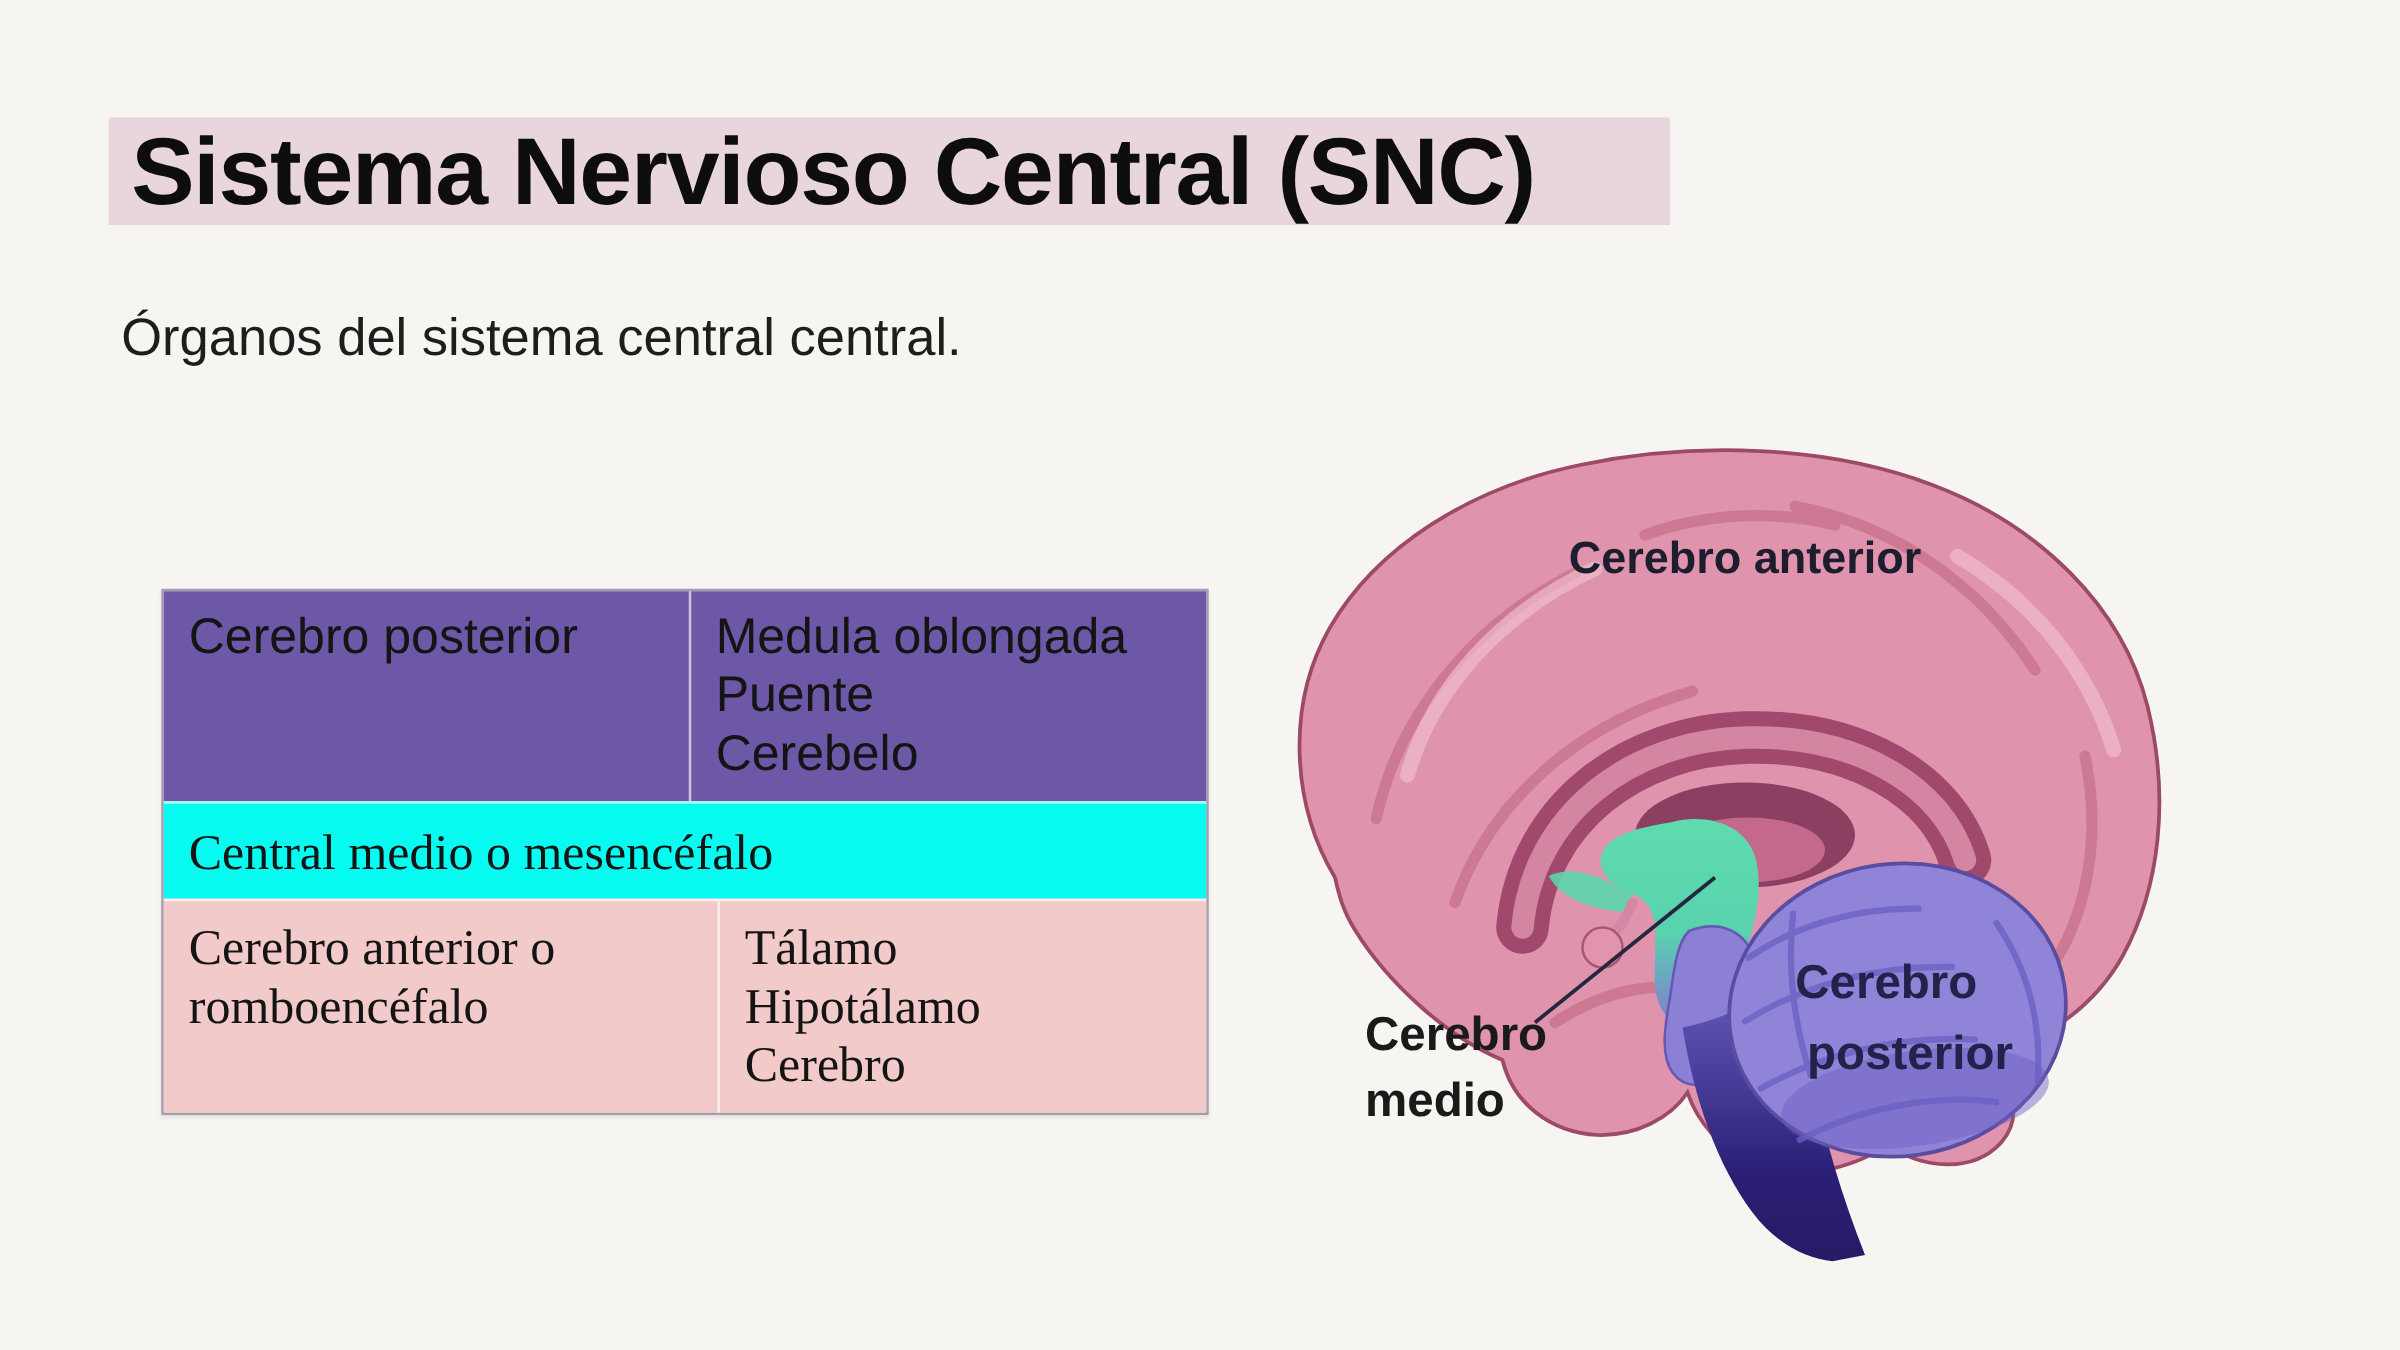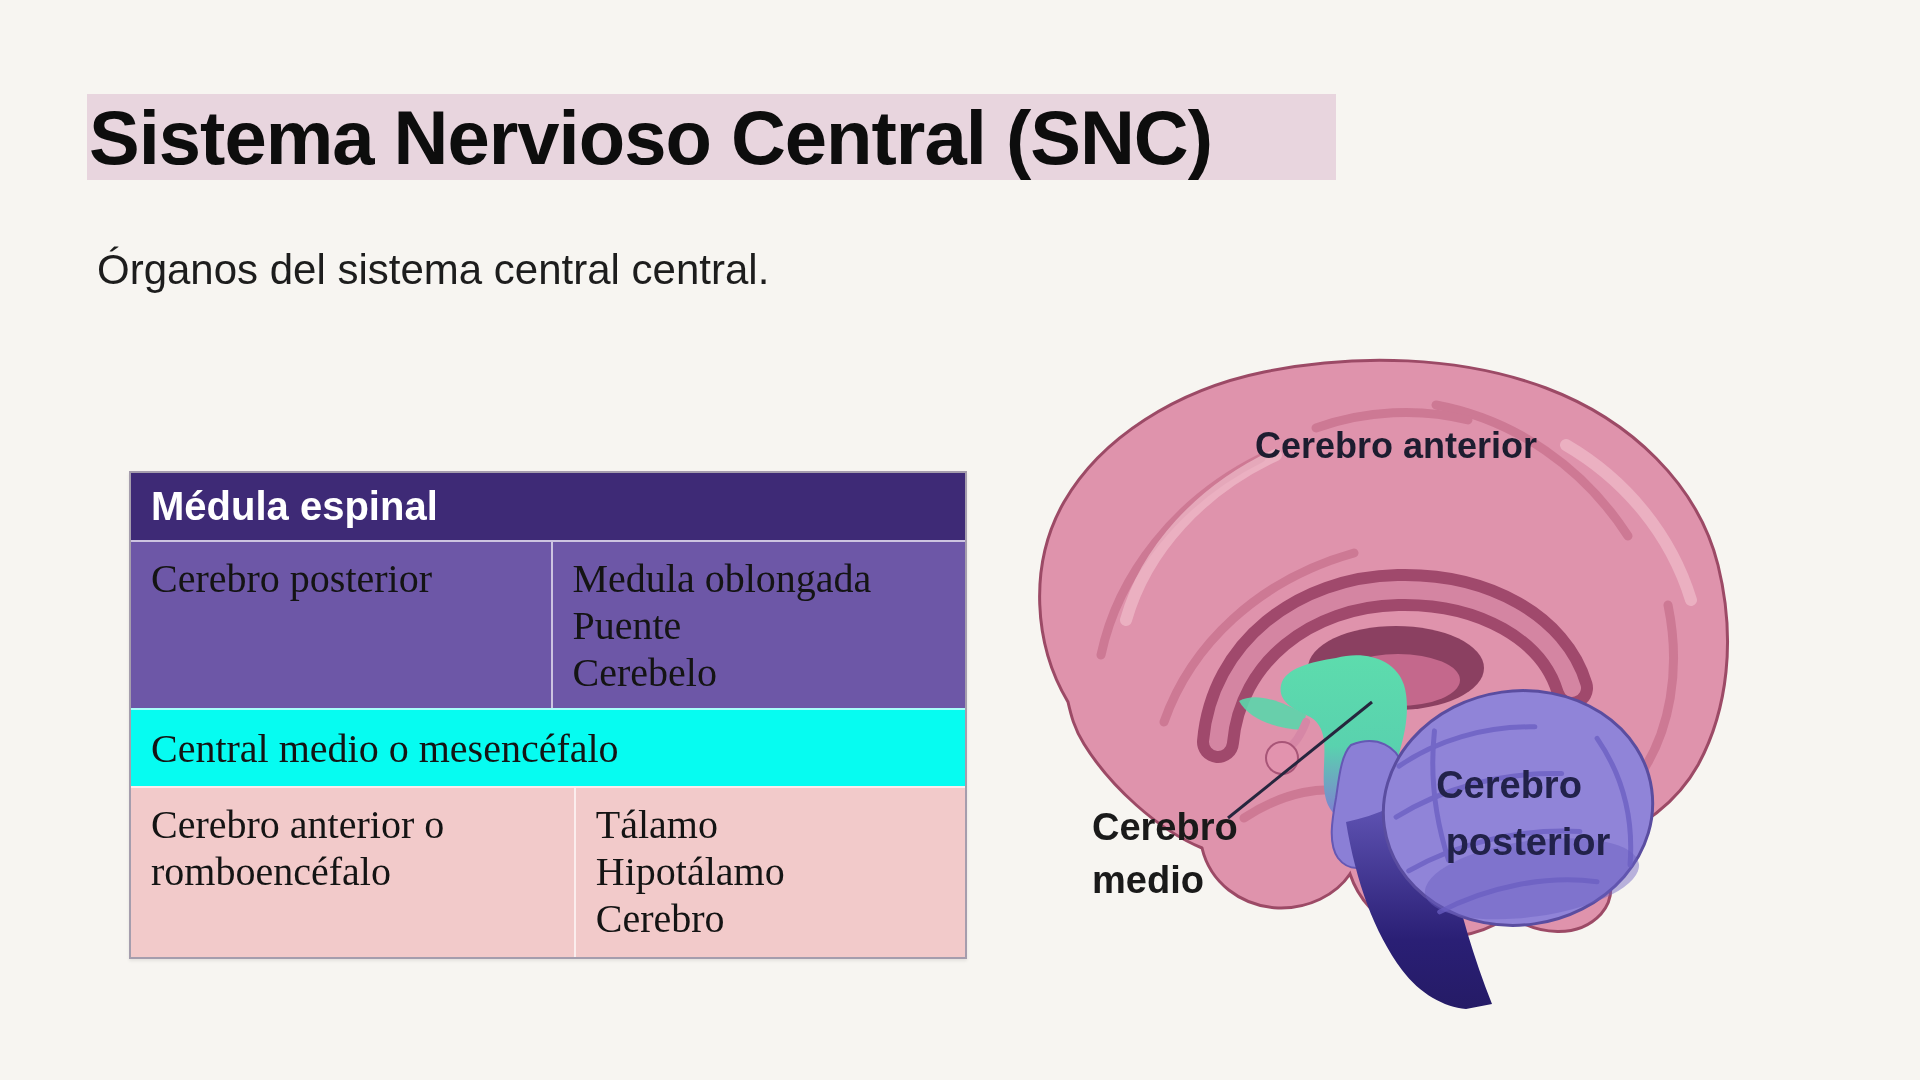--- a/index.html
+++ b/index.html
@@ -8,21 +8,21 @@
     background:#f7f5f1;
     font-family:"Liberation Sans", sans-serif;
     position:relative;overflow:hidden;
   }
   .slide{position:absolute;inset:0;}
 
   
   .title-highlight{
     position:absolute;left:87px;top:94px;width:1249px;height:86px;
     background:#e8d5de;display:flex;align-items:center;
-    padding-left:2px;box-sizing:border-box;
+    padding-left:18px;box-sizing:border-box;
   }
   .title-text{
     font-size:76px;font-weight:700;color:#0d0d0d;
     letter-spacing:-1px;white-space:nowrap;
   }
 
   
   .subtitle{
     position:absolute;left:97px;top:246px;
     font-size:42px;color:#1d1d1d;white-space:nowrap;
@@ -62,23 +62,20 @@
 
 <div class="slide">
 
   <div class="title-highlight">
     <span class="title-text">Sistema Nervioso Central (SNC)</span>
   </div>
 
   <div class="subtitle">Órganos del sistema central central.</div>
 
   <div class="snc-table">
-    <div class="t-row t-head">
-      <span>Médula espinal</span>
-    </div>
     <div class="t-row row-purple">
       <div class="t-cell left">Cerebro posterior</div>
       <div class="t-cell right">Medula oblongada
 Puente
 Cerebelo</div>
     </div>
     <div class="t-row row-cyan">
       <div class="t-cell merged">Central medio o mesencéfalo</div>
     </div>
     <div class="t-row row-pink">

